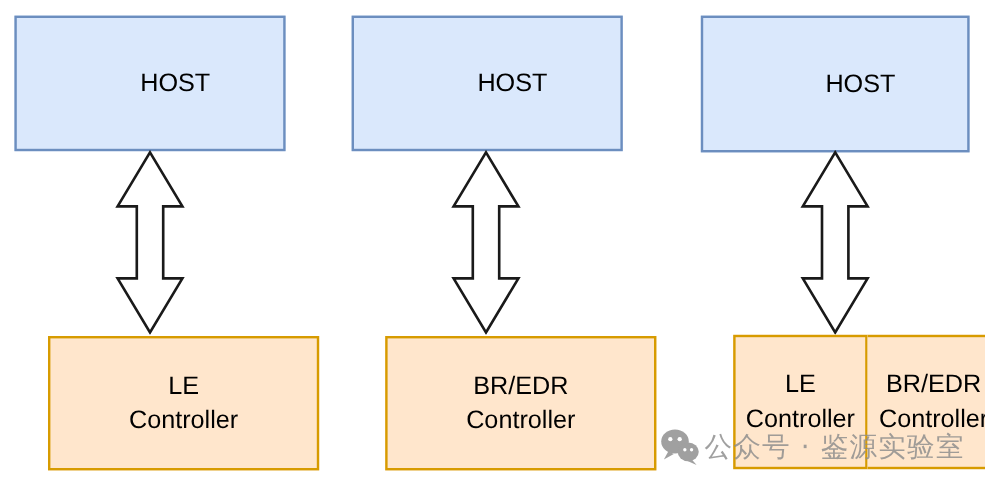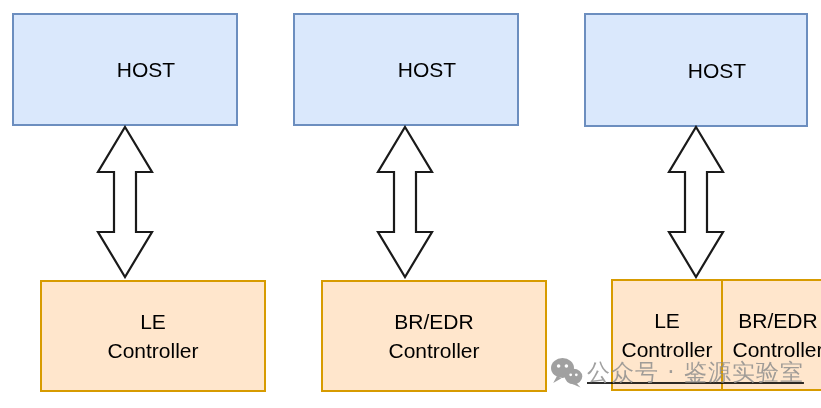--- a/index.html
+++ b/index.html
@@ -22,21 +22,21 @@
 
   .host { background: var(--host-fill, #dae8fc); border: 2px solid var(--host-stroke, #6c8ebf); padding-left: 42px; }
   .ctrl { background: var(--controller-fill, #ffe6cc); border: 2px solid var(--controller-stroke, #d79b00); margin-left: 28px; }
   .ctrl.no-left { border-left: none; }
 
   .arrow { position: absolute; color: var(--arrow-stroke, #1a1a1a); }
 
   .watermark {
     position: absolute; left: 550px; top: 357px;
     display: flex; align-items: center; gap: 4px;
-    z-index: 5; opacity: 0.82; text-decoration: underline;
+    z-index: 5; opacity: 0.82;
   }
   .watermark-text {
     font-size: 23px; letter-spacing: 1px;
     color: var(--watermark-color, #8c8c8c);
     font-family: "DejaVu Sans", "Liberation Sans", sans-serif;
     white-space: nowrap;
   }
 </style>
 </head>
 <body>

